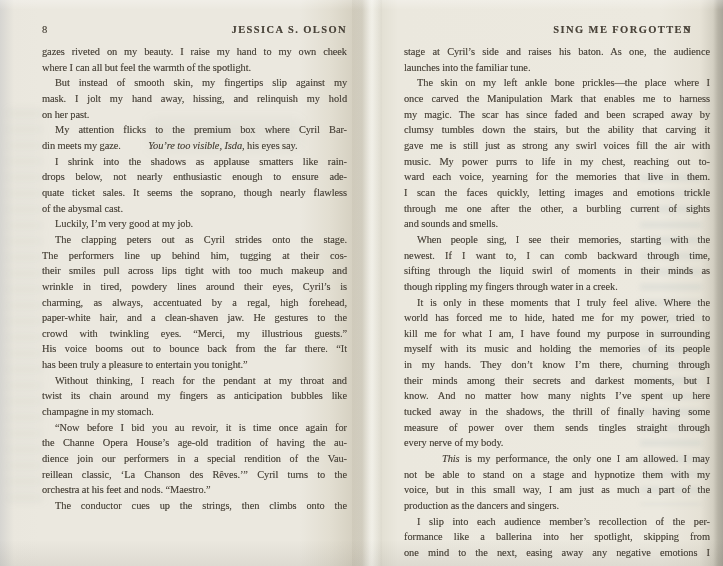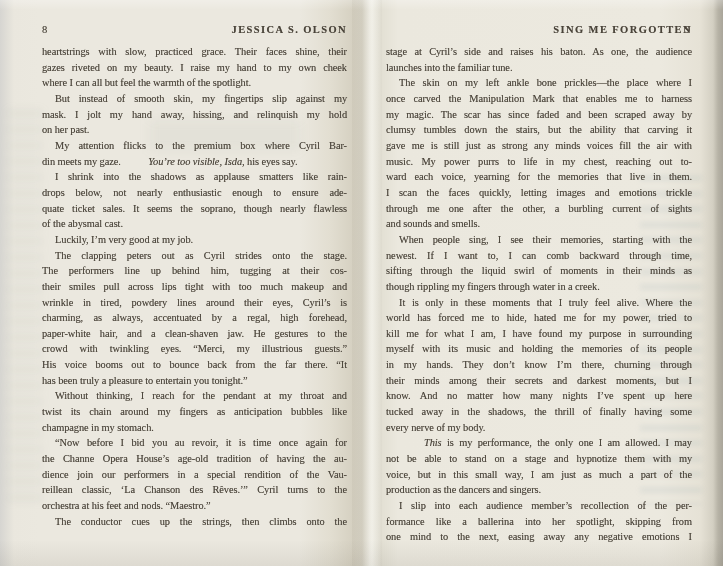--- a/index.html
+++ b/index.html
@@ -11,21 +11,21 @@
       linear-gradient(90deg,
         #d6d5d1 0px, #e0ded7 7px, #eae7de 14px,
         #ebe8df 40px, #ebe8df 300px,
         #e2deD1 330px, #d6d1c2 352px, #cdc8b8 362px,
         #eeece2 372px, #e3e0d4 382px, #ebe8de 398px,
         #ece9df 660px, #e6e2d6 700px, #d3cfc2 713px,
         #b7b3a6 718px, #a9a59a 723px);
   }
   .page-body{position:absolute;top:44px;}
   #left-body{left:42px;width:305px;}
-  #right-body{left:386px;width:306px;}
+  #right-body{left:404px;width:306px;}
   .page-header{position:absolute;top:24px;height:16px;}
   #left-header{left:42px;width:305px;}
   #right-header{left:386px;width:306px;}
   .running-header{
     display:block;text-align:right;font-weight:bold;font-size:10.5px;
     letter-spacing:1.4px;color:#4a443a;text-shadow:0 0 0.6px rgba(74,68,58,0.5);
   }
   .pagenum{
     position:absolute;top:0;font-size:10.5px;color:#4a443a;
     text-shadow:0 0 0.6px rgba(74,68,58,0.5);
@@ -72,21 +72,20 @@
   <div class="ghost" id="ghost-left-center"></div>
   <div class="ghost" id="ghost-right-margin"></div>
 
   <div class="page">
     <div class="page-header" id="left-header">
       <span class="pagenum" id="left-pagenum">8</span>
       <span class="running-header">JESSICA S. OLSON</span>
     </div>
     <div class="page-body" id="left-body">
         <div class="para">
-          <div class="line"><span>heartstrings with slow, practiced grace. Their faces shine, their</span></div>
           <div class="line"><span>gazes riveted on my beauty. I raise my hand to my own cheek</span></div>
           <div class="line endline"><span>where I can all but feel the warmth of the spotlight.</span></div>
         </div>
         <div class="para">
           <div class="line indent"><span>But instead of smooth skin, my fingertips slip against my</span></div>
           <div class="line"><span>mask. I jolt my hand away, hissing, and relinquish my hold</span></div>
           <div class="line endline"><span>on her past.</span></div>
         </div>
         <div class="para">
           <div class="line indent"><span>My attention flicks to the premium box where Cyril Bar-</span></div>
@@ -138,21 +137,21 @@
     <div class="page-body" id="right-body">
         <div class="para">
           <div class="line"><span>stage at Cyril’s side and raises his baton. As one, the audience</span></div>
           <div class="line endline"><span>launches into the familiar tune.</span></div>
         </div>
         <div class="para">
           <div class="line indent"><span>The skin on my left ankle bone prickles—the place where I</span></div>
           <div class="line"><span>once carved the Manipulation Mark that enables me to harness</span></div>
           <div class="line"><span>my magic. The scar has since faded and been scraped away by</span></div>
           <div class="line"><span>clumsy tumbles down the stairs, but the ability that carving it</span></div>
-          <div class="line"><span>gave me is still just as strong any minds voices fill the air with</span></div>
+          <div class="line"><span>gave me is still just as strong any swirl voices fill the air with</span></div>
           <div class="line"><span>music. My power purrs to life in my chest, reaching out to-</span></div>
           <div class="line"><span>ward each voice, yearning for the memories that live in them.</span></div>
           <div class="line"><span>I scan the faces quickly, letting images and emotions trickle</span></div>
           <div class="line"><span>through me one after the other, a burbling current of sights</span></div>
           <div class="line endline"><span>and sounds and smells.</span></div>
         </div>
         <div class="para">
           <div class="line indent"><span>When people sing, I see their memories, starting with the</span></div>
           <div class="line"><span>newest. If I want to, I can comb backward through time,</span></div>
           <div class="line"><span>sifting through the liquid swirl of moments in their minds as</span></div>
@@ -160,20 +159,21 @@
         </div>
         <div class="para">
           <div class="line indent"><span>It is only in these moments that I truly feel alive. Where the</span></div>
           <div class="line"><span>world has forced me to hide, hated me for my power, tried to</span></div>
           <div class="line"><span>kill me for what I am, I have found my purpose in surrounding</span></div>
           <div class="line"><span>myself with its music and holding the memories of its people</span></div>
           <div class="line"><span>in my hands. They don’t know I’m there, churning through</span></div>
           <div class="line"><span>their minds among their secrets and darkest moments, but I</span></div>
           <div class="line"><span>know. And no matter how many nights I’ve spent up here</span></div>
           <div class="line"><span>tucked away in the shadows, the thrill of finally having some</span></div>
+          <div class="line"><span>measure of power over them sends tingles straight through</span></div>
           <div class="line endline"><span>every nerve of my body.</span></div>
         </div>
         <div class="para">
           <div class="line indent"><i>This</i><span> is my performance, the only one I am allowed. I may</span></div>
           <div class="line"><span>not be able to stand on a stage and hypnotize them with my</span></div>
           <div class="line"><span>voice, but in this small way, I am just as much a part of the</span></div>
           <div class="line endline"><span>production as the dancers and singers.</span></div>
         </div>
         <div class="para">
           <div class="line indent"><span>I slip into each audience member’s recollection of the per-</span></div>

